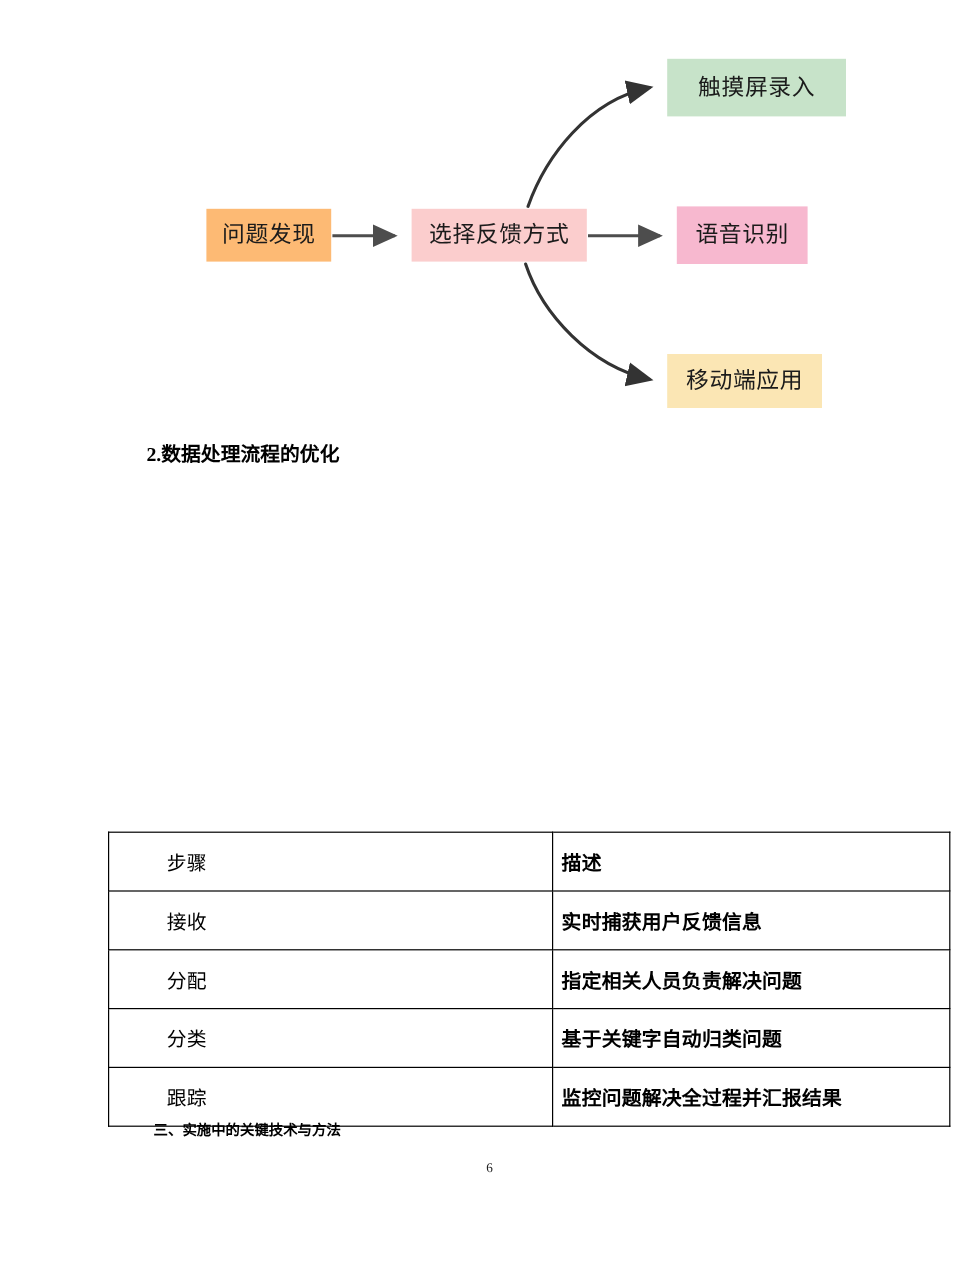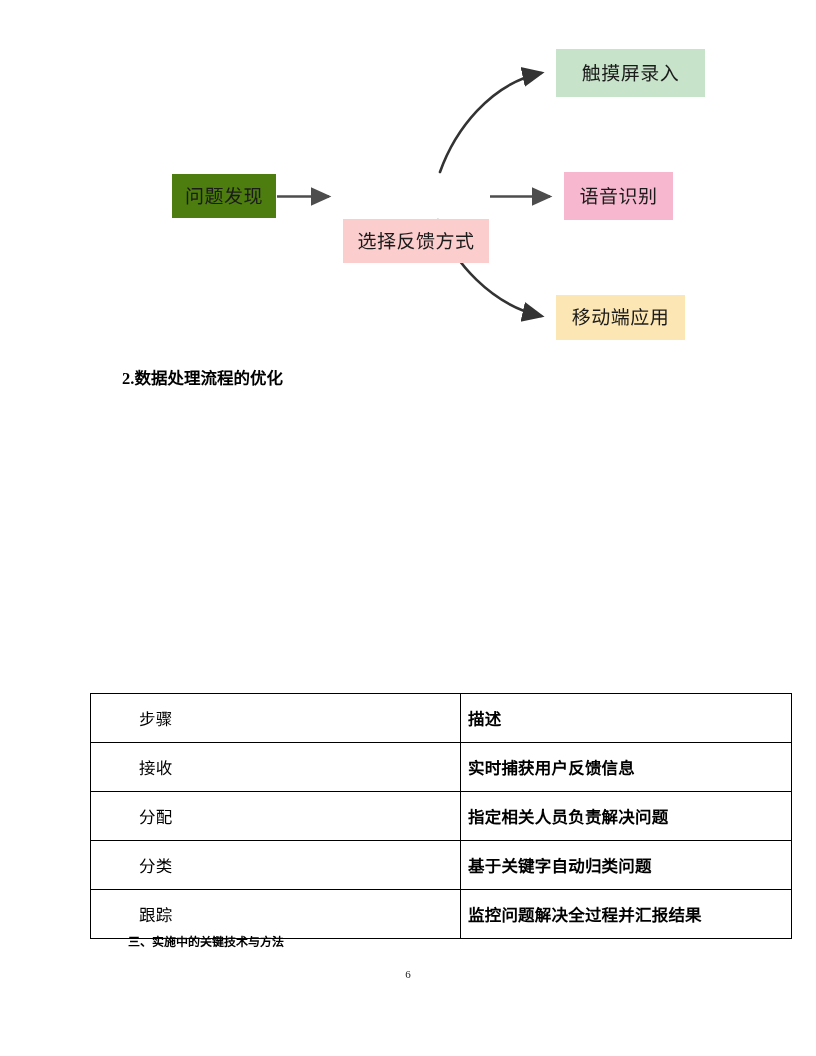--- a/index.html
+++ b/index.html
@@ -157,25 +157,25 @@
 
       <g>
         <path d="M 440 172 C 455 130, 490 84, 541 73" fill="none" stroke="#333333" stroke-width="2.6" stroke-linecap="round" marker-end="url(#ah-dark)"></path>
       </g>
 
       <g>
         <path d="M 438 220 C 452 262, 492 305, 541 316" fill="none" stroke="#333333" stroke-width="2.6" stroke-linecap="round" marker-end="url(#ah-dark)"></path>
       </g>
     </svg>
 
-    <div class="flow-node" style="left:172px; top:174px; width:104px; height:44px; background:#4d7c0f;">
+    <div class="flow-node" style="left:172px; top:174px; width:104px; height:44px; background:#fdba74;">
       <span>问题发现</span>
     </div>
 
-    <div class="flow-node" style="left:343px; top:174px; width:146px; height:44px; background:#fbcdcd;margin-top:45px;">
+    <div class="flow-node" style="left:343px; top:174px; width:146px; height:44px; background:#fbcdcd;">
       <span>选择反馈方式</span>
     </div>
 
     <div class="flow-node" style="left:556px; top:49px; width:149px; height:48px; background:#c7e3c9;">
       <span>触摸屏录入</span>
     </div>
 
     <div class="flow-node" style="left:564px; top:172px; width:109px; height:48px; background:#f7b8cf;">
       <span>语音识别</span>
     </div>

